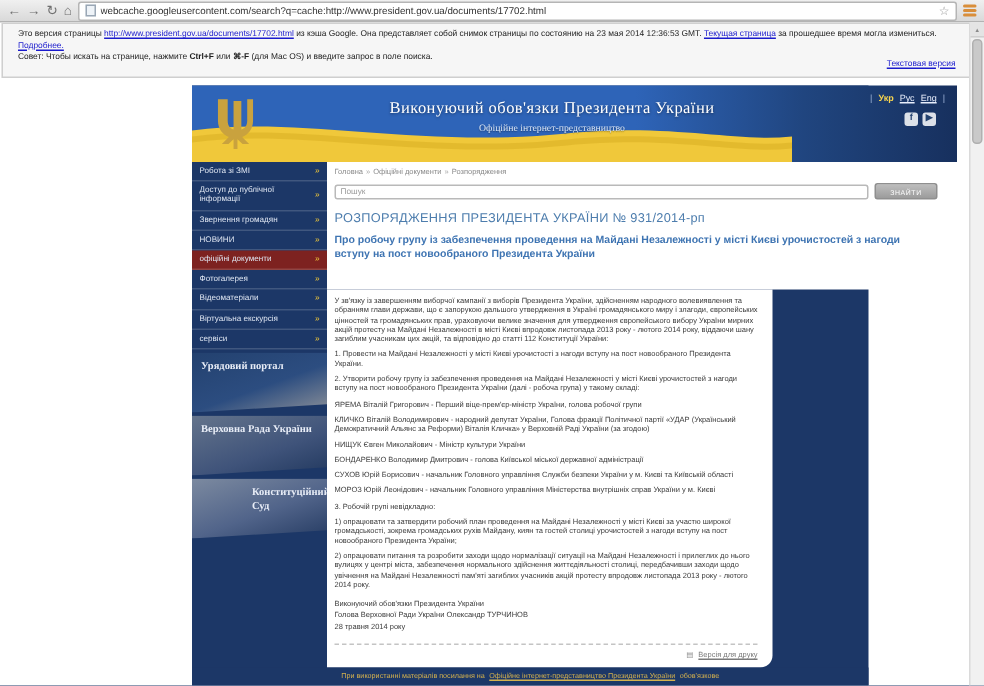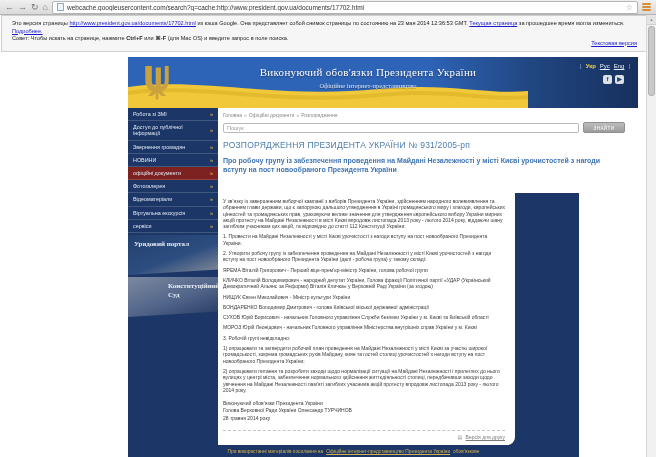--- a/index.html
+++ b/index.html
@@ -201,31 +201,32 @@
           <span>Віртуальна екскурсія</span>
           <span class="arrow">»</span>
         </li>
         <li class="menu-item">
           <span>сервіси</span>
           <span class="arrow">»</span>
         </li>
       </ul>
     <div id="side-banners">
         <div class="side-banner b0">Урядовий портал</div>
+        <div class="side-banner b1">Верховна Рада України</div>
         <div class="side-banner b2">Конституційний Суд</div>
       </div>
   </div>
 
   <div class="content-top">
     <div class="breadcrumb" id="breadcrumb"><span class="crumb">Головна</span><span class="sep">»</span><span class="crumb">Офіційні документи</span><span class="sep">»</span><span class="crumb">Розпорядження</span></div>
     <div class="search-row">
       <input class="search-input" placeholder="Пошук" style="">
       <button class="search-btn">ЗНАЙТИ</button>
     </div>
-    <div class="doc-title">РОЗПОРЯДЖЕННЯ ПРЕЗИДЕНТА УКРАЇНИ № 931/2005-рп</div>
+    <div class="doc-title">РОЗПОРЯДЖЕННЯ ПРЕЗИДЕНТА УКРАЇНИ № 931/2014-рп</div>
     <div class="doc-subtitle">Про робочу групу із забезпечення проведення на Майдані Незалежності у місті Києві урочистостей з нагоди вступу на пост новообраного Президента України</div>
   </div>
 
   <div class="content-main">
     <div id="paragraphs">
         <p>У зв'язку із завершенням виборчої кампанії з виборів Президента України, здійсненням народного волевиявлення та обранням глави держави, що є запорукою дальшого утвердження в Україні громадянського миру і злагоди, європейських цінностей та громадянських прав, ураховуючи велике значення для утвердження європейського вибору України мирних акцій протесту на Майдані Незалежності в місті Києві впродовж листопада 2013 року - лютого 2014 року, віддаючи шану загиблим учасникам цих акцій, та відповідно до статті 112 Конституції України:</p>
         <p>1. Провести на Майдані Незалежності у місті Києві урочистості з нагоди вступу на пост новообраного Президента України.</p>
         <p>2. Утворити робочу групу із забезпечення проведення на Майдані Незалежності у місті Києві урочистостей з нагоди вступу на пост новообраного Президента України (далі - робоча група) у такому складі:</p>
         <p>ЯРЕМА Віталій Григорович - Перший віце-прем'єр-міністр України, голова робочої групи</p>
         <p>КЛИЧКО Віталій Володимирович - народний депутат України, Голова фракції Політичної партії «УДАР (Український Демократичний Альянс за Реформи) Віталія Кличка» у Верховній Раді України (за згодою)</p>

